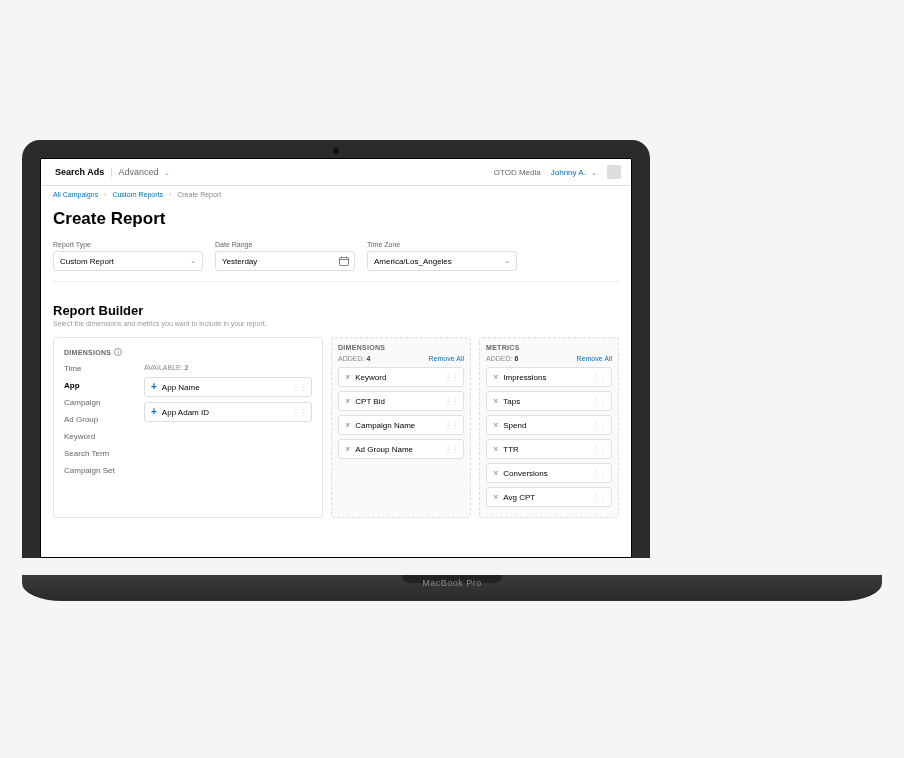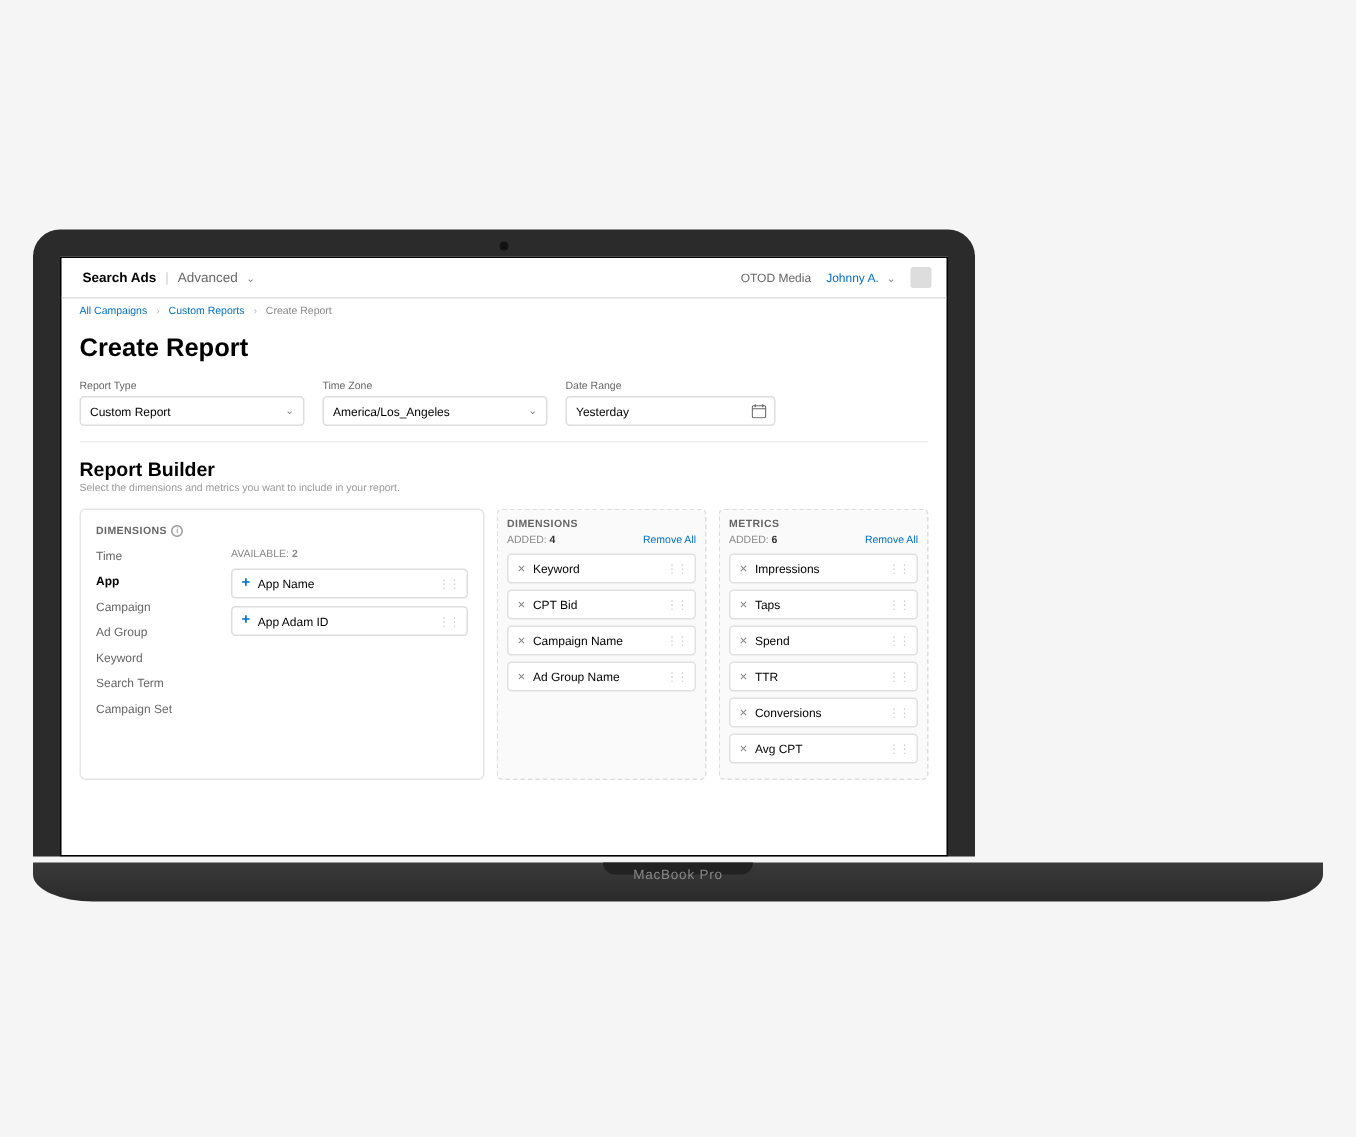--- a/index.html
+++ b/index.html
@@ -1,21 +1,21 @@
 <!DOCTYPE html>
 <html><head>
 <meta charset="utf-8">
 <style>
 * { margin: 0; padding: 0; box-sizing: border-box; }
 body { background: #f5f5f5; font-family: -apple-system, BlinkMacSystemFont, 'Segoe UI', Arial, sans-serif; width: 904px; height: 758px; display: flex; align-items: center; justify-content: center; }
 .laptop { width: 628px; background: #2b2b2b; border-radius: 18px 18px 0 0; padding: 18px 18px 0 18px; position: relative; }
 .camera { position: absolute; top: 8px; left: 50%; transform: translateX(-50%); width: 6px; height: 6px; background: #111; border-radius: 50%; }
 .screen { background: #fff; height: 400px; overflow: hidden; border: 1px solid #000; }
 .base-wrap { position: relative; }
-.base { width: 860px; height: 26px; background: linear-gradient(#3a3a3a, #2a2a2a); margin: 4px auto; border-radius: 0 0 40px 40px / 0 0 18px 18px; position: relative; }
+.base { width: 860px; height: 26px; background: linear-gradient(#3a3a3a, #2a2a2a); margin: 17px auto; border-radius: 0 0 40px 40px / 0 0 18px 18px; position: relative; }
 .base-label { position: absolute; top: 3px; left: 50%; transform: translateX(-50%); font-size: 9px; color: #888; letter-spacing: 0.5px; }
 .notch { position: absolute; top: 0; left: 50%; transform: translateX(-50%); width: 100px; height: 8px; background: #222; border-radius: 0 0 8px 8px; }
 
 
 .topbar { display: flex; align-items: center; padding: 6px 10px; border-bottom: 1px solid #e0e0e0; font-size: 9px; }
 .apple { font-size: 10px; margin-right: 4px; }
 .brand { font-weight: 600; }
 .divider { margin: 0 6px; color: #ccc; }
 .tier { color: #666; }
 .chev { font-size: 7px; color: #888; margin-left: 3px; }
@@ -37,30 +37,30 @@
 .form-group.w1 { width: 150px; }
 .form-group.w2 { width: 140px; }
 .form-group.w3 { width: 150px; }
 .form-group.wide { width: 452px; }
 .label { font-size: 7px; color: #666; margin-bottom: 3px; }
 .select, .input { border: 1px solid #ddd; border-radius: 3px; height: 20px; padding: 0 6px; font-size: 8px; display: flex; align-items: center; background: #fff; position: relative; }
 .select .chev { position: absolute; right: 6px; }
 .cal-icon { position: absolute; right: 5px; width: 10px; height: 10px; }
 
 .section { border-top: 1px solid #eee; margin-top: 10px; padding-top: 10px; }
-.section-title { font-size: 13px; font-weight: 600; }
+.section-title { font-size: 13px; font-weight: 600; margin-top: 11px; }
 .section-sub { font-size: 7px; color: #999; margin-top: 2px; margin-bottom: 10px; }
 
 .builder { display: flex; gap: 8px; }
 .panel { border: 1px solid #e5e5e5; border-radius: 4px; background: #fff; }
 .panel.left { width: 270px; padding: 10px; }
 .panel-header { font-size: 7px; font-weight: 600; color: #666; letter-spacing: 0.3px; margin-bottom: 8px; display: flex; align-items: center; gap: 3px; }
 .info-icon { width: 8px; height: 8px; border: 0.8px solid #999; border-radius: 50%; display: inline-flex; align-items: center; justify-content: center; font-size: 5px; color: #999; }
 
-.dim-body { display: flex; gap: 10px; }
+.dim-body { display: flex; }
 .dim-tabs { width: 80px; display: flex; flex-direction: column; gap: 8px; }
 .dim-tab { font-size: 8px; color: #666; cursor: pointer; }
 .dim-tab.active { font-weight: 600; color: #000; }
 .avail-col { flex: 1; }
 .avail-label { font-size: 7px; color: #888; margin-bottom: 6px; }
 .chip { border: 1px solid #ddd; border-radius: 3px; padding: 4px 6px; font-size: 8px; display: flex; align-items: center; gap: 5px; margin-bottom: 5px; background: #fff; position: relative; }
 .plus { color: #0070c9; font-weight: 600; font-size: 10px; line-height: 1; }
 .drag { position: absolute; right: 5px; color: #ccc; font-size: 8px; letter-spacing: -1px; }
 
 .dropzones { flex: 1; display: flex; gap: 8px; }
@@ -111,37 +111,37 @@
         <h1 class="title">Create Report</h1>
 
         <div class="form-row">
           <div class="form-group w1">
             <span class="label">Report Type</span>
             <div class="select">
               <span>Custom Report</span>
               <span class="chev">⌄</span>
             </div>
           </div>
-          <div class="form-group w3">
-            <span class="label">Time Zone</span>
-            <div class="select">
-              <span>America/Los_Angeles</span>
-              <span class="chev">⌄</span>
-            </div>
-          </div>
           <div class="form-group w2">
             <span class="label">Date Range</span>
             <div class="select">
               <span>Yesterday</span>
               <svg class="cal-icon" viewBox="0 0 10 10">
                   <rect x="0.5" y="1.5" width="9" height="8" rx="1" fill="none" stroke="#666" stroke-width="0.8"></rect>
                   <line x1="0.5" y1="3.5" x2="9.5" y2="3.5" stroke="#666" stroke-width="0.8"></line>
                   <line x1="2.5" y1="0.5" x2="2.5" y2="2.5" stroke="#666" stroke-width="0.8"></line>
                   <line x1="7.5" y1="0.5" x2="7.5" y2="2.5" stroke="#666" stroke-width="0.8"></line>
                 </svg>
+            </div>
+          </div>
+          <div class="form-group w3">
+            <span class="label">Time Zone</span>
+            <div class="select">
+              <span>America/Los_Angeles</span>
+              <span class="chev">⌄</span>
             </div>
           </div>
         </div>
 
 
         <div class="section">
           <div class="section-title">Report Builder</div>
           <div class="section-sub">Select the dimensions and metrics you want to include in your report.</div>
 
           <div class="builder">

